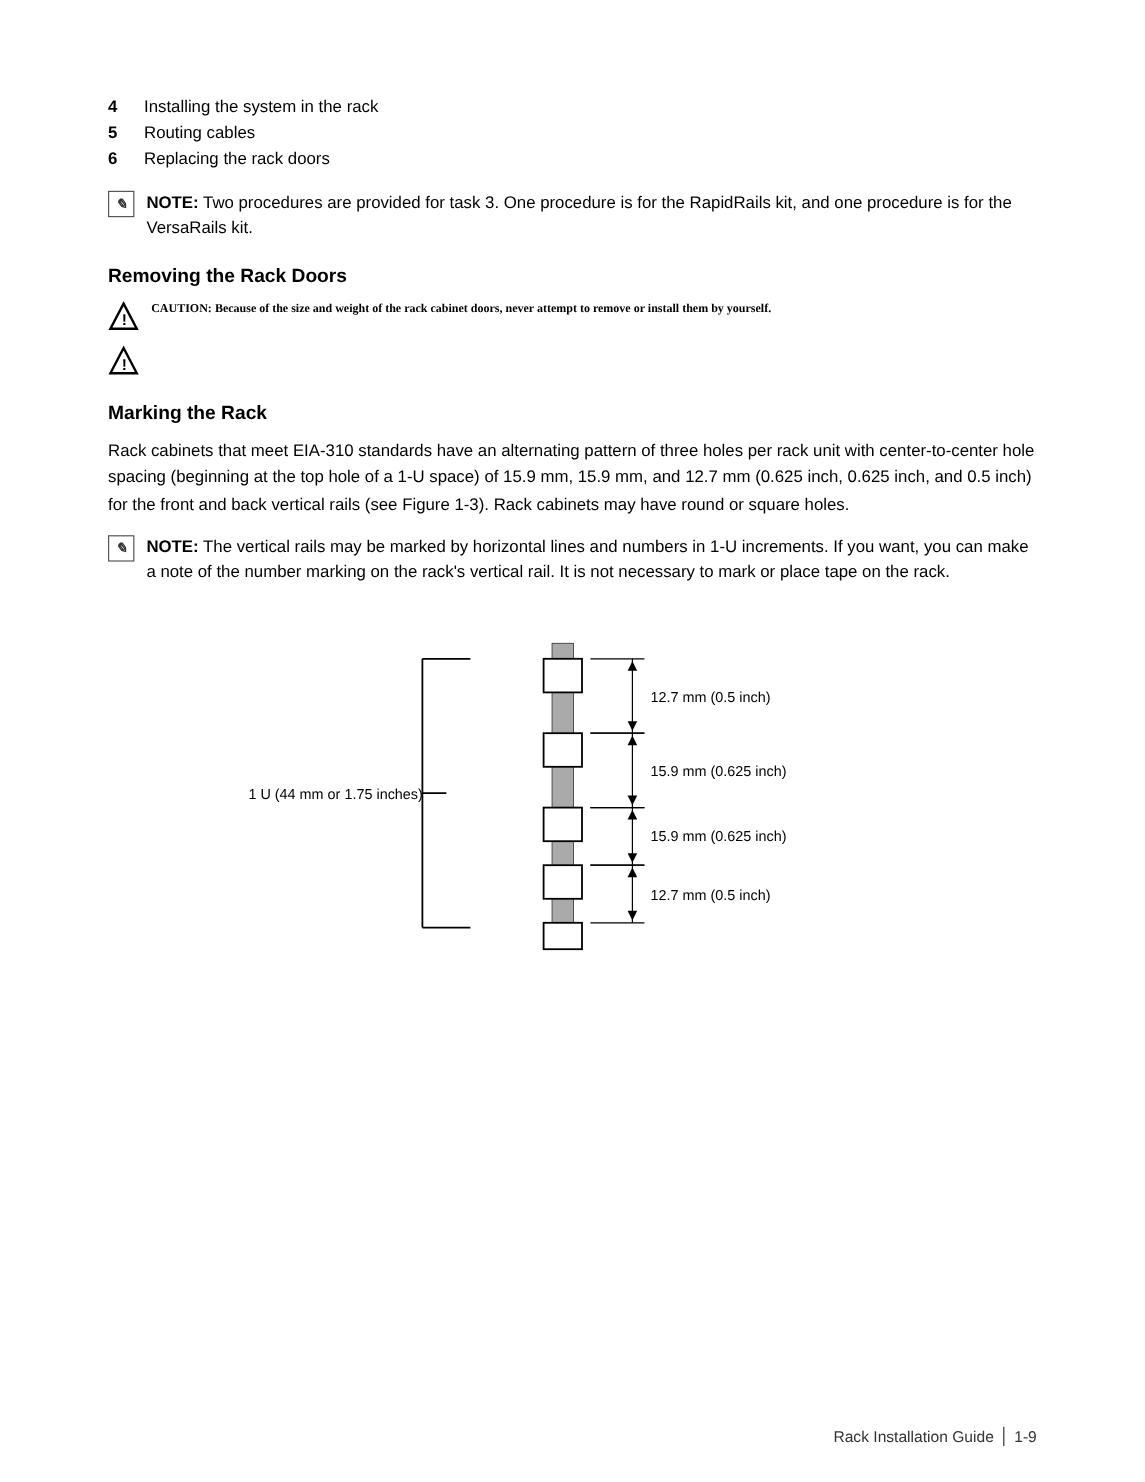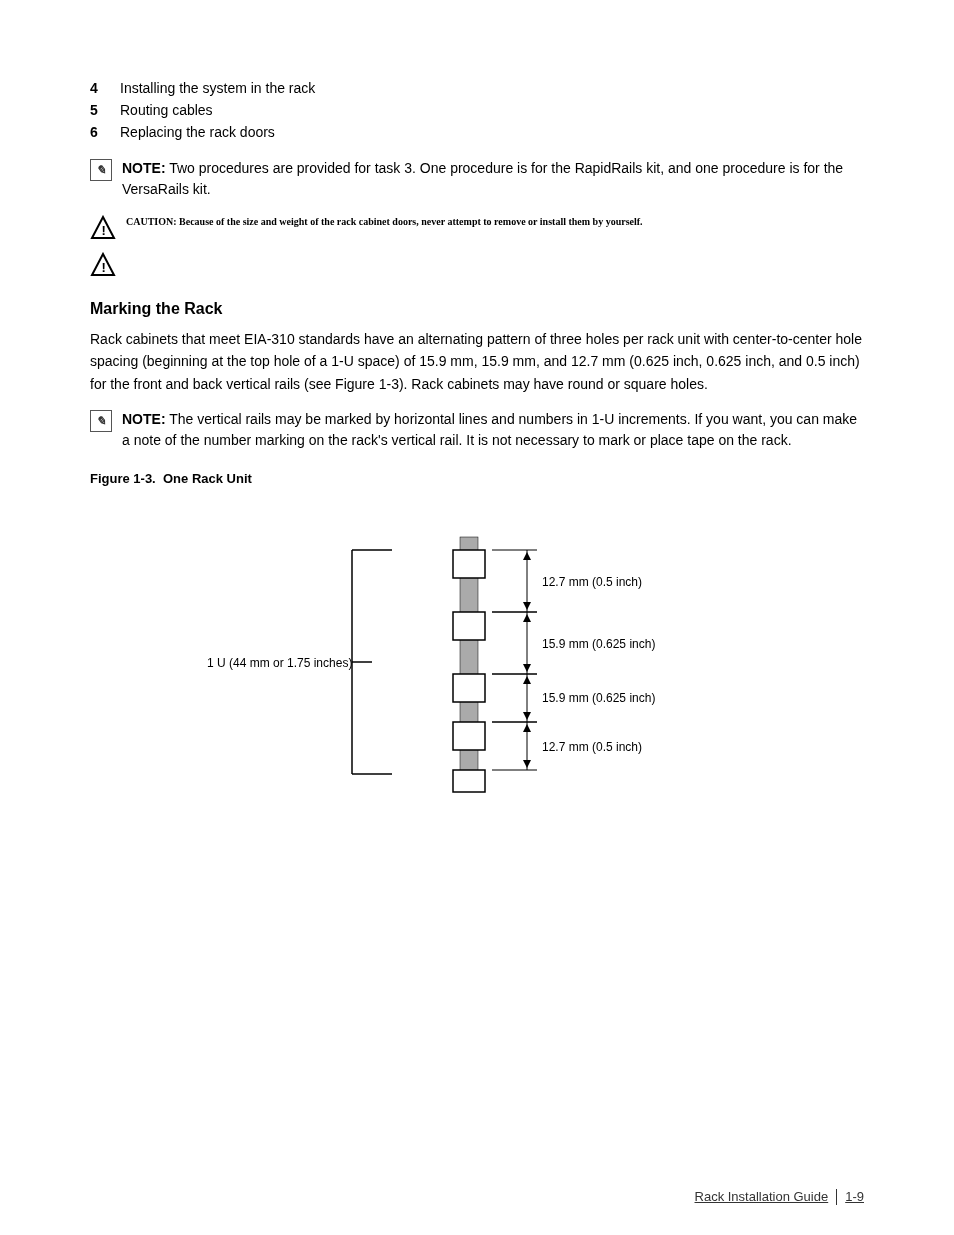--- a/index.html
+++ b/index.html
@@ -110,23 +110,22 @@
       width: 560px;
       height: 320px;
     }
     .footer {
       position: absolute;
       bottom: 30px;
       right: 90px;
       font-size: 13px;
       color: #333;
       display: flex;
-      align-items: flex-start;
+      align-items: center;
       gap: 8px;
-      text-decoration: underline;
     }
     .footer-divider {
       width: 1px;
       height: 16px;
       background: #333;
     }
   </style>
 </head>
 <body>
 
@@ -148,20 +147,21 @@
   </ul>
 
   <div class="note-box">
     <div class="note-icon">✎</div>
     <div class="note-text">
       <strong>NOTE:</strong>
       <span>Two procedures are provided for task 3. One procedure is for the RapidRails kit, and one procedure is for the VersaRails kit.</span>
     </div>
   </div>
 
+  <div class="section-heading">Removing the Rack Doors</div>
 
   <div class="caution-box">
     <div class="caution-icon">
       <svg viewBox="0 0 26 26" fill="none" xmlns="http://www.w3.org/2000/svg">
         <polygon points="13,2 24,23 2,23" stroke="#000" stroke-width="2" fill="none"></polygon>
         <text x="11.5" y="20" font-size="13" font-weight="bold" fill="#000">!</text>
       </svg>
     </div>
     <div class="caution-text">
       <strong>CAUTION:</strong>
@@ -182,23 +182,20 @@
   <p class="body-text">Rack cabinets that meet EIA-310 standards have an alternating pattern of three holes per rack unit with center-to-center hole spacing (beginning at the top hole of a 1-U space) of 15.9 mm, 15.9 mm, and 12.7 mm (0.625 inch, 0.625 inch, and 0.5 inch) for the front and back vertical rails (see Figure 1-3). Rack cabinets may have round or square holes.</p>
 
   <div class="note-box">
     <div class="note-icon">✎</div>
     <div class="note-text">
       <strong>NOTE:</strong>
       <span>The vertical rails may be marked by horizontal lines and numbers in 1-U increments. If you want, you can make a note of the number marking on the rack's vertical rail. It is not necessary to mark or place tape on the rack.</span>
     </div>
   </div>
 
-  <div class="figure-label">
-    <span>Figure 1-3.</span>&nbsp;&nbsp;<span>One Rack Unit</span>
-  </div>
 
   <div class="diagram-container">
     <svg class="diagram-svg" viewBox="0 0 560 320" xmlns="http://www.w3.org/2000/svg">
 
       <line x1="155" y1="48" x2="155" y2="272" stroke="#000" stroke-width="1.5"></line>
 
       <line x1="155" y1="48" x2="195" y2="48" stroke="#000" stroke-width="1.5"></line>
 
       <line x1="155" y1="272" x2="195" y2="272" stroke="#000" stroke-width="1.5"></line>
 

